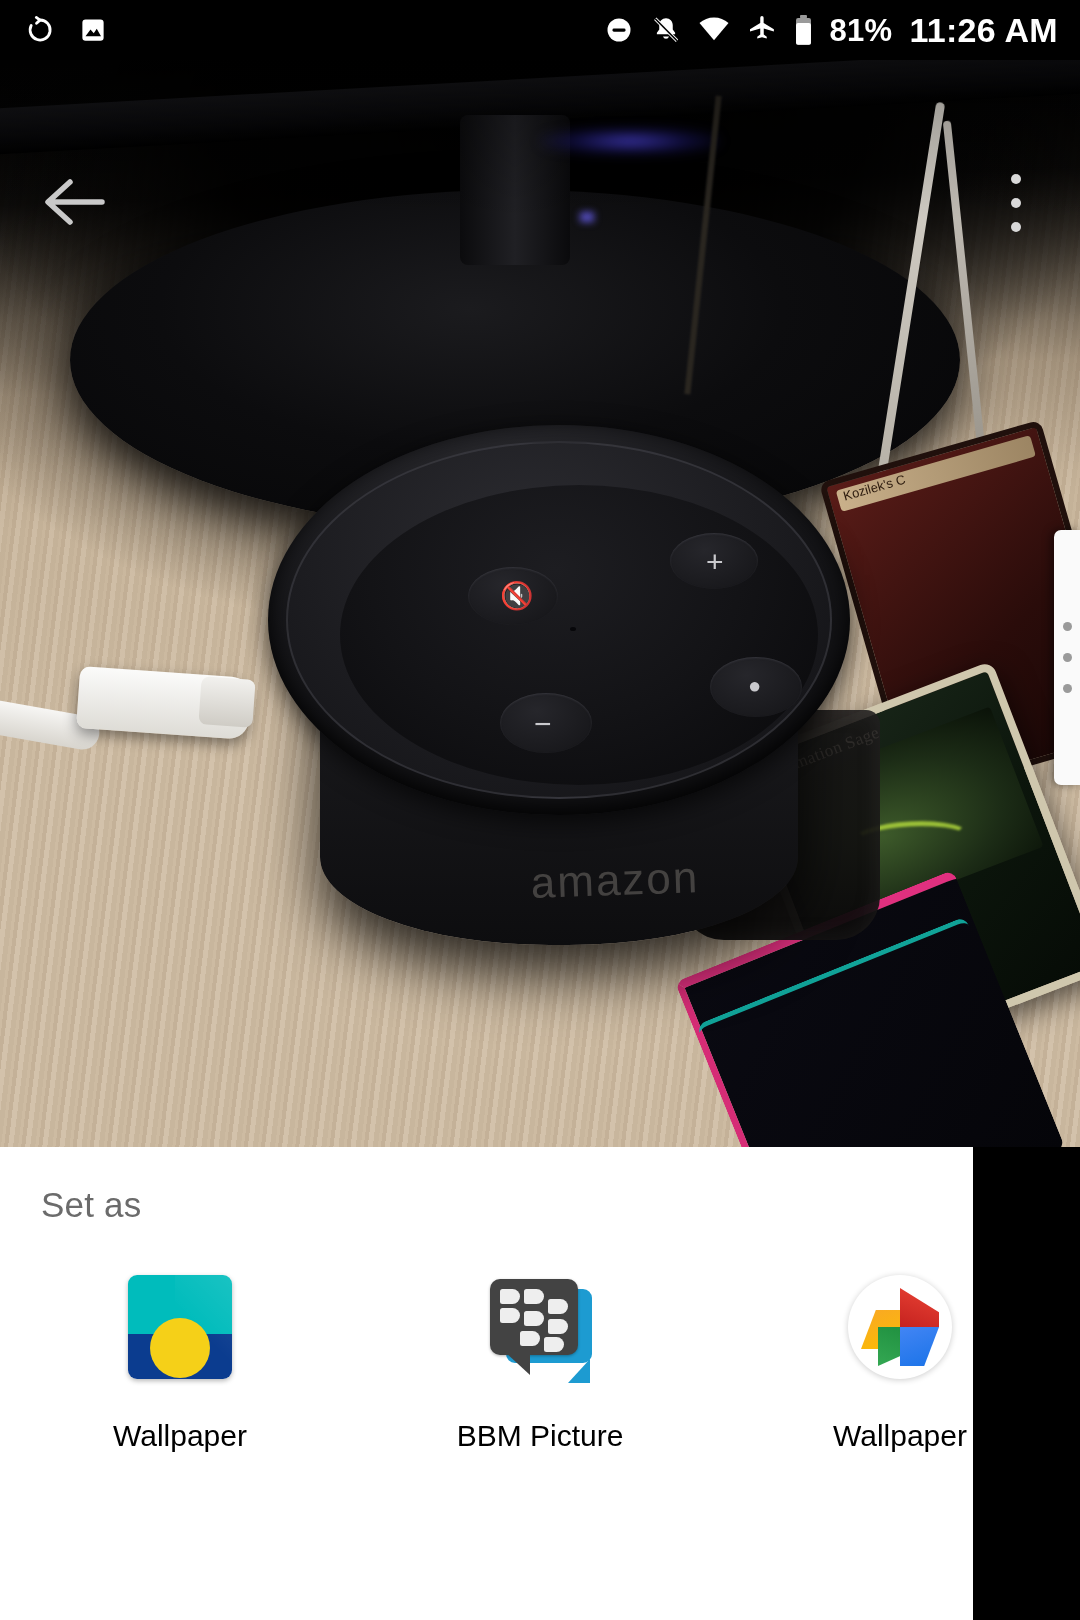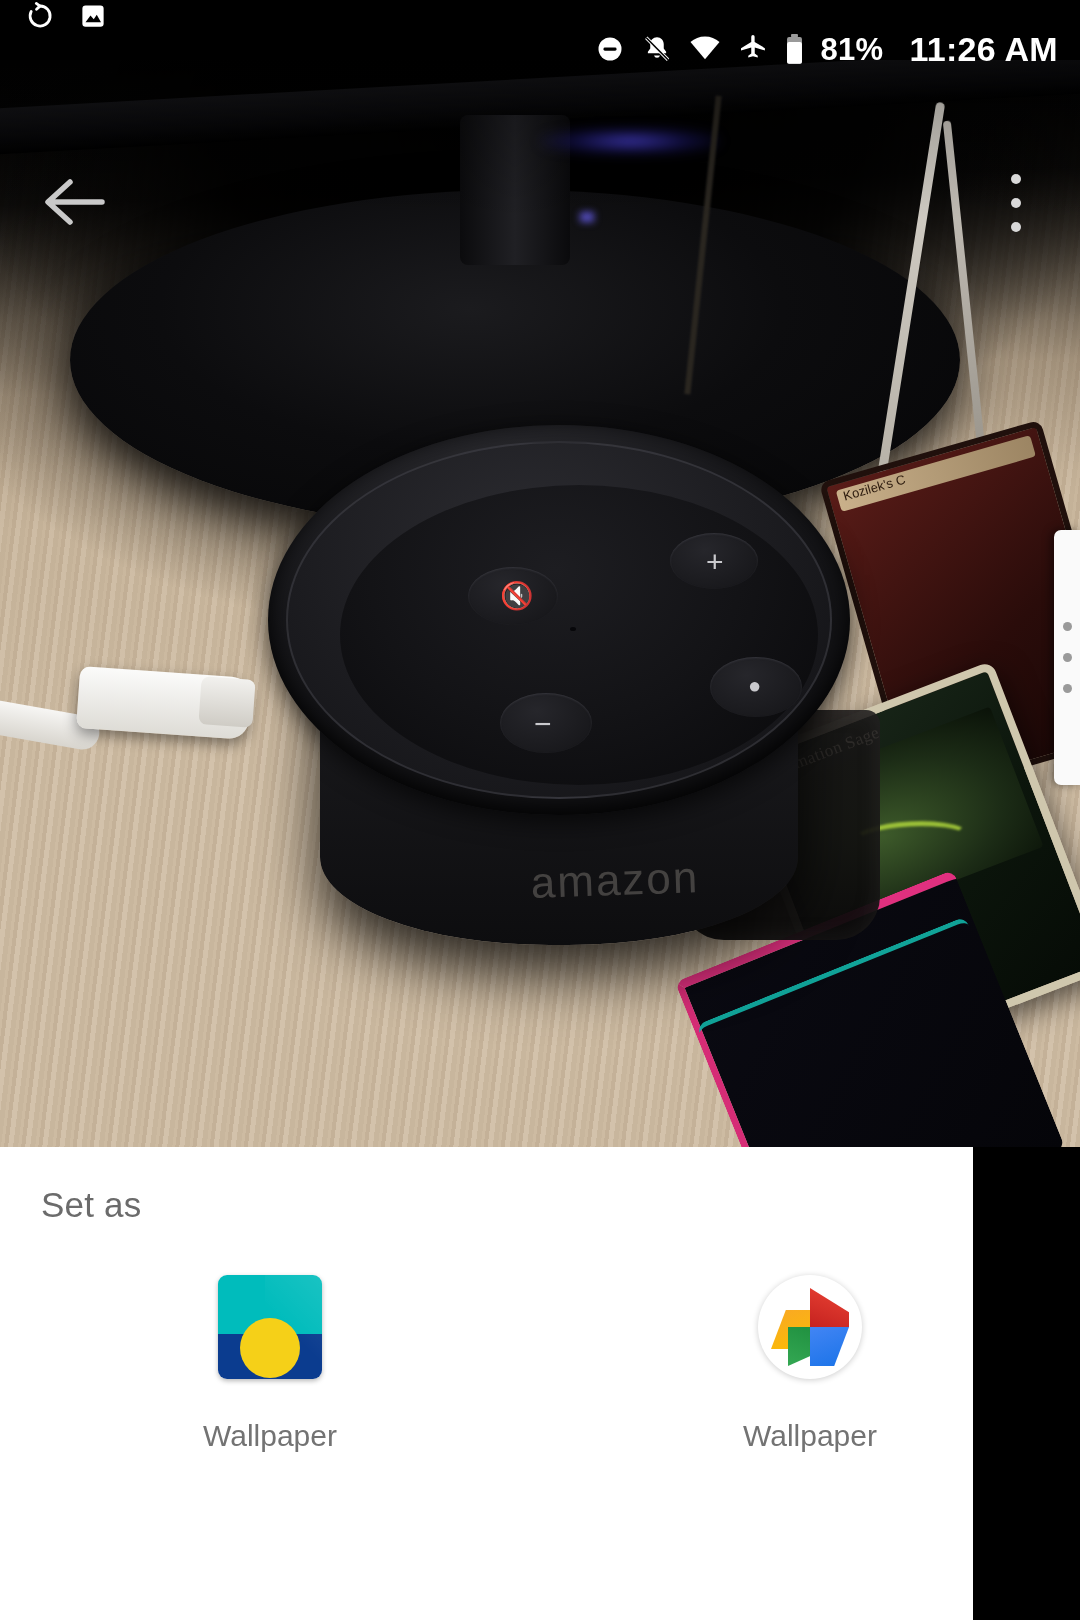--- a/index.html
+++ b/index.html
@@ -8,30 +8,30 @@
     background:#000;
     font-family:"Liberation Sans", sans-serif;
     overflow:hidden;
   }
   #screen { position:relative; width:1080px; height:1620px; background:#000; }
 
   
   #statusbar {
     position:absolute; left:0; top:0; width:1080px; height:60px;
     background:#000; z-index:40;
-    display:flex; flex-direction:column;
+    display:flex; align-items:center;
   }
   .sb-left { display:flex; align-items:center; gap:22px; margin-left:24px; }
   .sb-right { display:flex; align-items:center; gap:17px; margin-left:auto; margin-right:22px; }
   .sb-icon { display:block; }
   .sb-text {
     color:#fff; font-size:31px; font-weight:700; letter-spacing:0.3px;
     font-family:"Liberation Sans", sans-serif; line-height:1;
   }
-  .sb-time { font-size:34px; font-weight:700; margin-left:9px; }
+  .sb-time { font-size:34px; font-weight:700; }
 
   
   #photo {
     position:absolute; left:0; top:60px; width:1080px; height:1087px;
     overflow:hidden; background:#0a0907;
   }
   
   .desk {
     position:absolute; left:-5%; top:0; width:110%; height:100%;
     background:
@@ -251,21 +251,21 @@
     font-family:"Liberation Sans", sans-serif; letter-spacing:0.2px;
   }
   #targets {
     position:absolute; left:0; top:128px; width:1080px;
     display:flex; align-items:flex-start;
   }
   .target { flex:1 1 0; display:flex; flex-direction:column;
     align-items:center; cursor:pointer; }
   .tgt-icon { width:104px; height:104px; position:relative; }
   .tgt-label {
-    margin-top:40px; font-size:30px; color:#737373;
+    margin-top:40px; font-size:30px; color:#000000;
     font-family:"Liberation Sans", sans-serif; text-align:center;
     white-space:nowrap;
   }
 
   
   .ic-wall { width:104px; height:104px; border-radius:9px; overflow:hidden;
     position:relative; box-shadow:0 2px 5px rgba(0,0,0,0.28); }
   .wall-sky { position:absolute; left:0; top:0; width:100%; height:57%;
     background:#00bcbc; }
   .wall-sea { position:absolute; left:0; bottom:0; width:100%; height:43%;
@@ -441,20 +441,40 @@
           <div class="ic-wall">
             <div class="wall-sky"></div>
             <div class="wall-sea"></div>
             <div class="wall-sun"></div>
             <div class="wall-shine"></div>
           </div>
         </div>
         <div class="tgt-label">Wallpaper</div>
       </div>
 
+      <div class="target">
+        <div class="tgt-icon">
+          <div class="ic-bbm">
+            <div class="bbm-blue"></div>
+            <div class="bbm-blue-tail"></div>
+            <div class="bbm-gray">
+              <span class="bbm-dot" style="left:10px;top:10px;width:20px;height:15px;"></span>
+              <span class="bbm-dot" style="left:34px;top:10px;width:20px;height:15px;"></span>
+              <span class="bbm-dot" style="left:58px;top:20px;width:20px;height:15px;"></span>
+              <span class="bbm-dot" style="left:10px;top:29px;width:20px;height:15px;"></span>
+              <span class="bbm-dot" style="left:34px;top:32px;width:20px;height:15px;"></span>
+              <span class="bbm-dot" style="left:58px;top:40px;width:20px;height:15px;"></span>
+              <span class="bbm-dot" style="left:30px;top:52px;width:20px;height:15px;"></span>
+              <span class="bbm-dot" style="left:54px;top:58px;width:20px;height:15px;"></span>
+            </div>
+            <div class="bbm-gray-tail"></div>
+          </div>
+        </div>
+        <div class="tgt-label">BBM Picture</div>
+      </div>
 
 
       <div class="target">
         <div class="tgt-icon">
           <div class="ic-photos">
             <div class="gp-wrap">
               <span class="gp-b gp-red"></span>
               <span class="gp-b gp-yellow"></span>
               <span class="gp-b gp-green"></span>
               <span class="gp-b gp-blue"></span>

